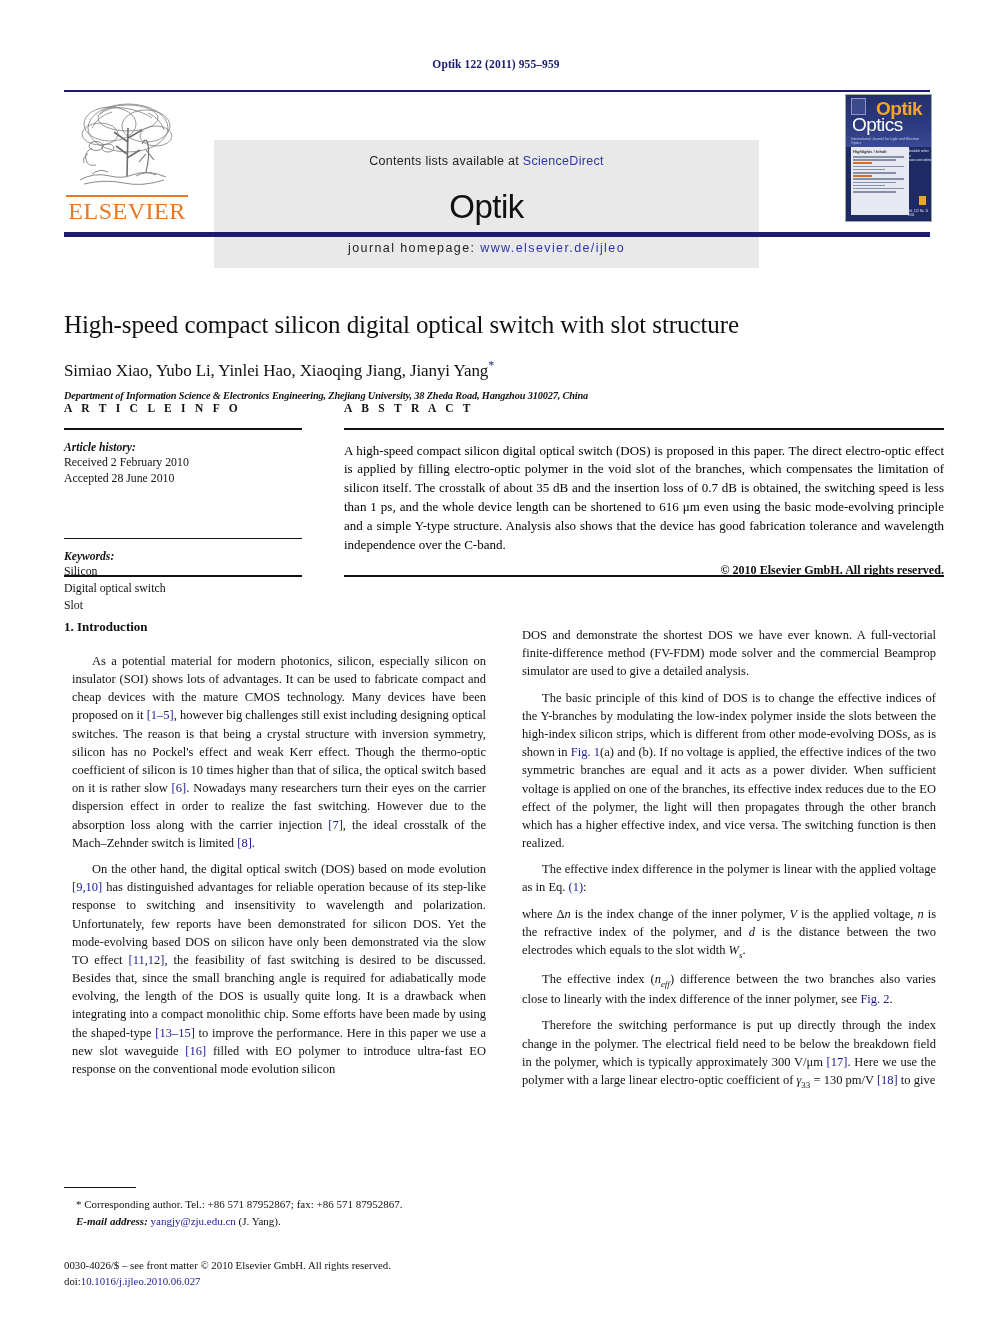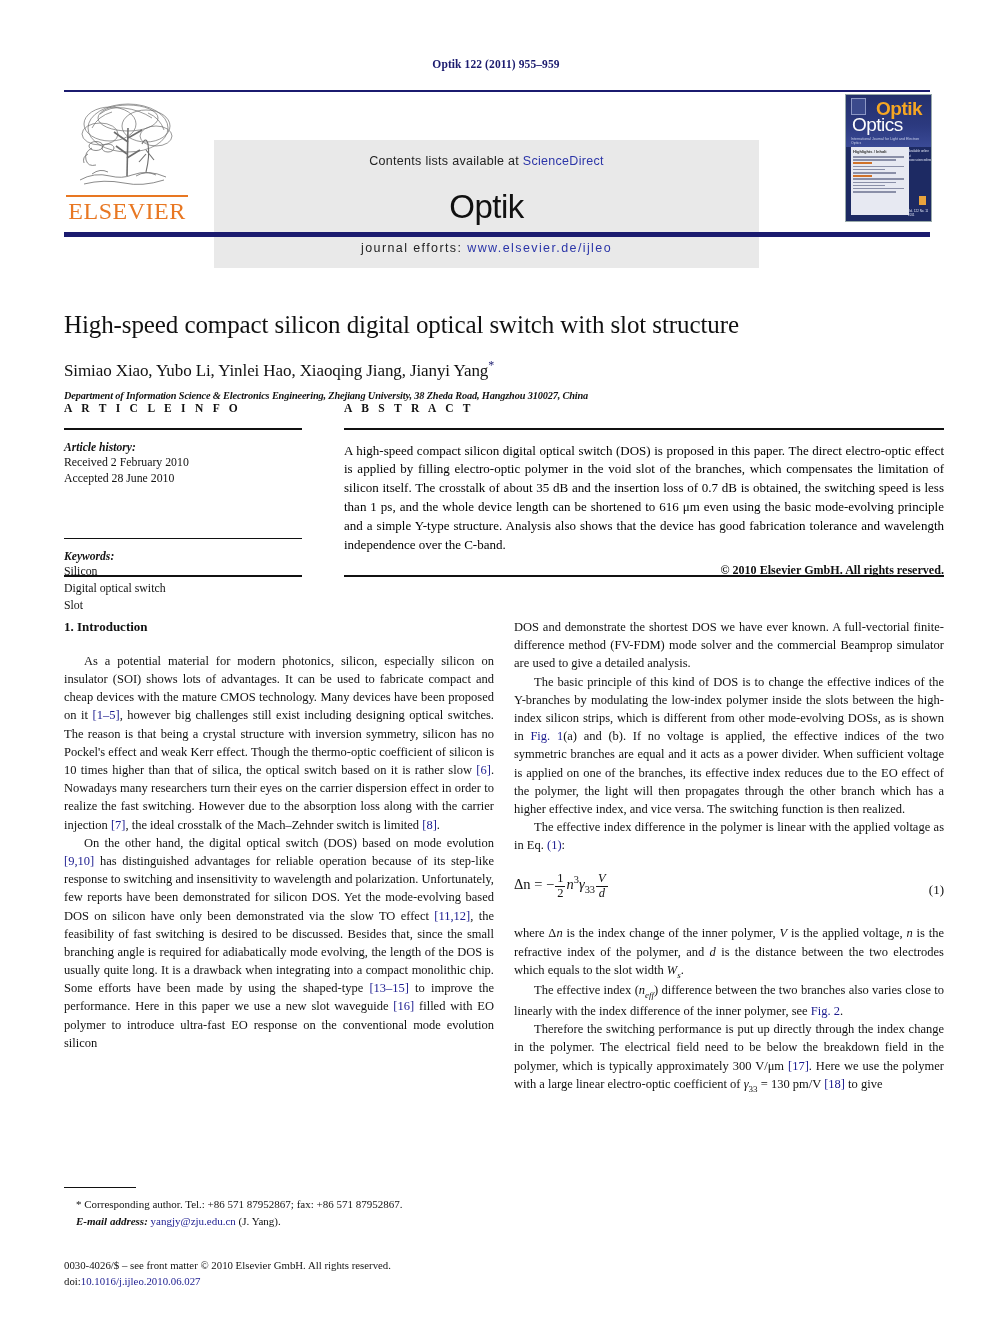--- a/index.html
+++ b/index.html
@@ -342,21 +342,21 @@
 
   .body-head {
     font-family: "Liberation Serif", serif;
     font-size: 13px;
     font-weight: bold;
     color: #111;
     margin-bottom: 15px;
   }
   .body-head.spaced { margin-top: 26px; }
   p.para {
-    margin: 0;
+    margin: 8px;
     text-indent: 20px;
     text-align: justify;
   }
   p.para.noindent { text-indent: 0; }
   .ref { color: #1b1b8f; }
 
   
   .equation-row {
     position: relative;
     margin-top: 18px;
@@ -476,21 +476,21 @@
       <div class="elsevier-underline"></div>
       <div class="elsevier-word">ELSEVIER</div>
     </div>
 
     <div class="center-band">
       <div class="contents-line">
         <span>Contents lists available at </span><span class="sd">ScienceDirect</span>
       </div>
       <div class="journal-name">Optik</div>
       <div class="homepage-line">
-        <span>journal efforts: </span><span class="url">www.elsevier.de/ijleo</span>
+        <span>journal homepage: </span><span class="url">www.elsevier.de/ijleo</span>
       </div>
     </div>
 
     <div class="cover">
       <div class="cover-top"></div>
       <div class="cover-badge"></div>
       <div class="cover-optik">Optik</div>
       <div class="cover-optics">Optics</div>
       <div class="cover-sub">International Journal for Light and Electron Optics</div>
       <div class="cover-body">
@@ -554,28 +554,20 @@
     <div class="body-head">1.  Introduction</div>
     <p class="para"><span>As a potential material for modern photonics, silicon, especially silicon on insulator (SOI) shows lots of advantages. It can be used to fabricate compact and cheap devices with the mature CMOS technology. Many devices have been proposed on it </span><span class="ref">[1–5]</span><span>, however big challenges still exist including designing optical switches. The reason is that being a crystal structure with inversion symmetry, silicon has no Pockel's effect and weak Kerr effect. Though the thermo-optic coefficient of silicon is 10 times higher than that of silica, the optical switch based on it is rather slow </span><span class="ref">[6]</span><span>. Nowadays many researchers turn their eyes on the carrier dispersion effect in order to realize the fast switching. However due to the absorption loss along with the carrier injection </span><span class="ref">[7]</span><span>, the ideal crosstalk of the Mach–Zehnder switch is limited </span><span class="ref">[8]</span><span>.</span></p>
     <p class="para"><span>On the other hand, the digital optical switch (DOS) based on mode evolution </span><span class="ref">[9,10]</span><span> has distinguished advantages for reliable operation because of its step-like response to switching and insensitivity to wavelength and polarization. Unfortunately, few reports have been demonstrated for silicon DOS. Yet the mode-evolving based DOS on silicon have only been demonstrated via the slow TO effect </span><span class="ref">[11,12]</span><span>, the feasibility of fast switching is desired to be discussed. Besides that, since the small branching angle is required for adiabatically mode evolving, the length of the DOS is usually quite long. It is a drawback when integrating into a compact monolithic chip. Some efforts have been made by using the shaped-type </span><span class="ref">[13–15]</span><span> to improve the performance. Here in this paper we use a new slot waveguide </span><span class="ref">[16]</span><span> filled with EO polymer to introduce ultra-fast EO response on the conventional mode evolution silicon</span></p>
   </div>
 
   <div class="col right">
     <p class="para noindent"><span>DOS and demonstrate the shortest DOS we have ever known. A full-vectorial finite-difference method (FV-FDM) mode solver and the commercial Beamprop simulator are used to give a detailed analysis.</span></p>
     <p class="para"><span>The basic principle of this kind of DOS is to change the effective indices of the Y-branches by modulating the low-index polymer inside the slots between the high-index silicon strips, which is different from other mode-evolving DOSs, as is shown in </span><span class="ref">Fig. 1</span><span>(a) and (b). If no voltage is applied, the effective indices of the two symmetric branches are equal and it acts as a power divider. When sufficient voltage is applied on one of the branches, its effective index reduces due to the EO effect of the polymer, the light will then propagates through the other branch which has a higher effective index, and vice versa. The switching function is then realized.</span></p>
     <p class="para"><span>The effective index difference in the polymer is linear with the applied voltage as in Eq. </span><span class="ref">(1)</span><span>:</span></p>
 
-    <div class="equation-row">
-      <div class="eq-body">
-        <span>Δn</span>
-        <span>=</span>
-        <span>−</span><span class="frac"><span class="num">1</span><span class="den">2</span></span><span class="ital">n</span><sup class="small">3</sup><span class="ital">γ</span><sub class="small">33</sub><span class="frac ital"><span class="num">V</span><span class="den">d</span></span>
-      </div>
-      <div class="eq-num">(1)</div>
-    </div>
 
     <p class="para noindent"><span>where Δ<span class="ital">n</span> is the index change of the inner polymer, <span class="ital">V</span> is the applied voltage, <span class="ital">n</span> is the refractive index of the polymer, and <span class="ital">d</span> is the distance between the two electrodes which equals to the slot width <span class="ital">W</span><sub class="small ital">s</sub>.</span></p>
     <p class="para"><span>The effective index (<span class="ital">n</span><sub class="small ital">eff</sub>) difference between the two branches also varies close to linearly with the index difference of the inner polymer, see </span><span class="ref">Fig. 2</span><span>.</span></p>
     <p class="para"><span>Therefore the switching performance is put up directly through the index change in the polymer. The electrical field need to be below the breakdown field in the polymer, which is typically approximately 300 V/μm </span><span class="ref">[17]</span><span>. Here we use the polymer with a large linear electro-optic coefficient of <span class="ital">γ</span><sub class="small">33</sub> = 130 pm/V </span><span class="ref">[18]</span><span> to give</span></p>
   </div>
 
   <div class="footnote-rule"></div>
   <div class="footnote">
     <span class="indent">* Corresponding author. Tel.: +86 571 87952867; fax: +86 571 87952867.</span>
     <span class="indent"><span class="email-label">E-mail address:</span> <span class="mail">yangjy@zju.edu.cn</span> <span>(J. Yang).</span></span>

